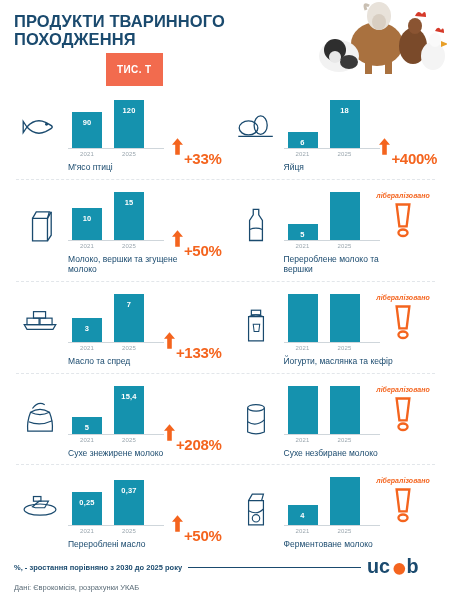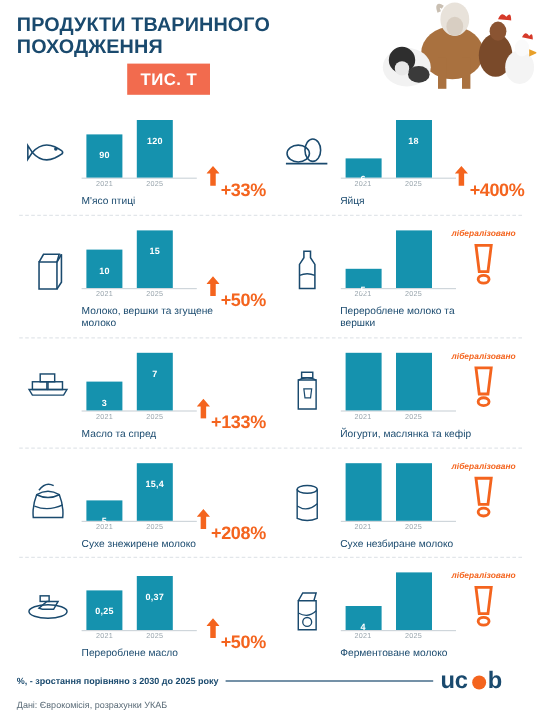--- a/index.html
+++ b/index.html
@@ -11,22 +11,22 @@
     position: relative;
   }
   .header { position: relative; height: 88px; padding: 12px 14px 0 14px; }
   .title {
     font-size: 16.5px; font-weight: bold; color: #1a4a6e;
     line-height: 1.12; letter-spacing: 0.1px; text-transform: uppercase;
     max-width: 250px;
   }
   .unit-badge {
     display: inline-block; background: #f26b4e; color: #ffffff;
-    font-size: 14px; font-weight: bold; letter-spacing: .4px;
-    padding: 5px 11px; margin-left: 92px; margin-top: 4px;
+    font-size: 10px; font-weight: bold; letter-spacing: .4px;
+    padding: 11px 11px; margin-left: 92px; margin-top: 4px;
     text-transform: uppercase;
   }
   .animals { position: absolute; right: 4px; top: 0; width: 142px; height: 88px; }
   .grid { padding: 0 10px; }
   .row { display: flex; position: relative; }
   .row + .row::before {
     content: ""; position: absolute; left: 6px; right: 6px; top: -1px;
     border-top: 1px dashed #e2e6ea;
   }
   .panel { width: 50%; display: flex; align-items: flex-start;
@@ -34,21 +34,21 @@
   .icon-cell { width: 56px; min-width: 56px; display: flex;
                align-items: center; justify-content: center; padding-top: 16px; }
   .chart-cell { flex: 1; display: flex; flex-direction: column; }
   .bars { display: flex; align-items: flex-end; height: 52px; gap: 12px;
           padding-left: 4px; border-bottom: 1.5px solid #cfd6db; width: 96px; }
   .bar-wrap { width: 30px; display: flex; flex-direction: column;
               justify-content: flex-end; align-items: center; height: 100%; }
   .bar { width: 30px; background: #1592ae; position: relative;
          display: flex; justify-content: center; }
   .bar-label { color: #ffffff; font-size: 7.5px; font-weight: bold;
-               padding-top: 13px; letter-spacing: .2px; }
+               padding-top: 6px; letter-spacing: .2px; }
   .years { display: flex; gap: 12px; padding-left: 4px; width: 96px; margin-top: 2px; }
   .year { width: 30px; text-align: center; font-size: 6px;
           color: #9aa6ae; letter-spacing: .2px; }
   .caption { font-size: 8.5px; color: #1a4a6e; line-height: 1.25;
              margin-top: 5px; max-width: 110px; }
   .growth { position: absolute; right: 4px; top: 38px;
             display: flex; align-items: center; gap: 1px; }
   .growth-text { color: #f4641e; font-size: 15px; font-weight: bold;
                  letter-spacing: -.3px; margin-top: 24px; }
   .lib { position: absolute; right: 6px; top: 12px;
@@ -408,21 +408,21 @@
           <div class="bar-wrap">
             <div class="bar" style="height:45px">
               <span class="bar-label">0,37</span>
             </div>
           </div>
         </div>
         <div class="years">
           <span class="year">2021</span>
           <span class="year">2025</span>
         </div>
-        <div class="caption">Перероблене масло</div>
+        <div class="caption">Перероблені масло</div>
       </div>
       <div class="growth">
         <svg viewBox="0 0 12 18" width="11" height="17">
           <path d="M6 0 L12 7 H8.5 V18 H3.5 V7 H0 Z" fill="#f4641e"></path>
         </svg>
         <span class="growth-text">+50%</span>
       </div>
     </div>
 
     <div class="panel">

